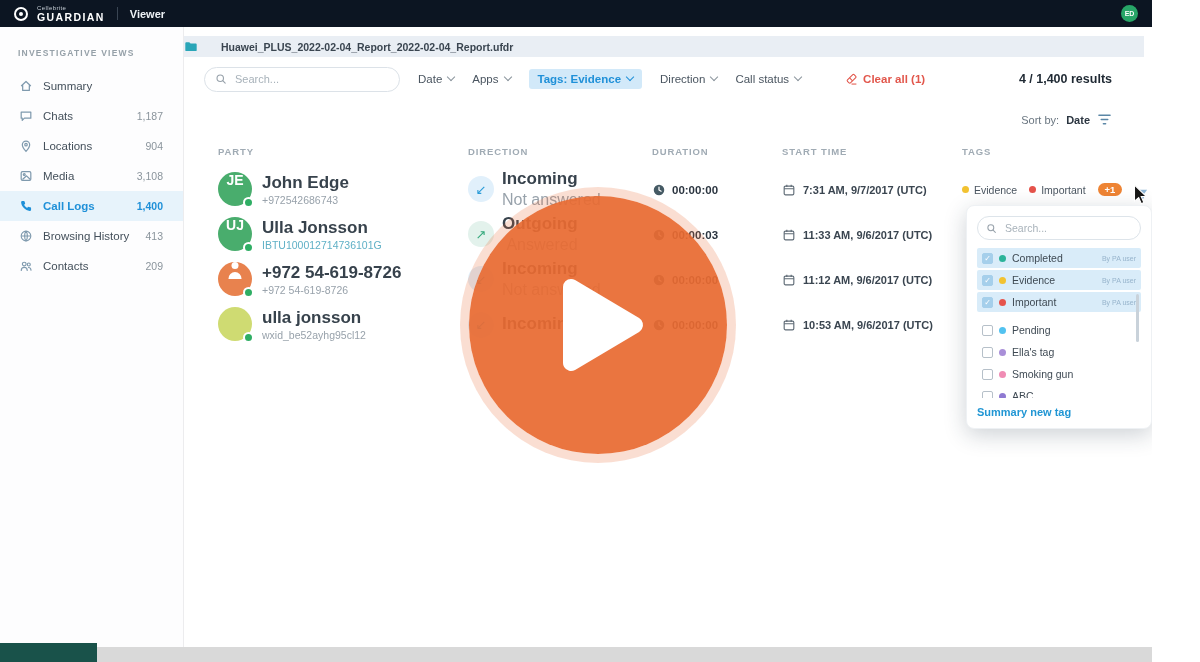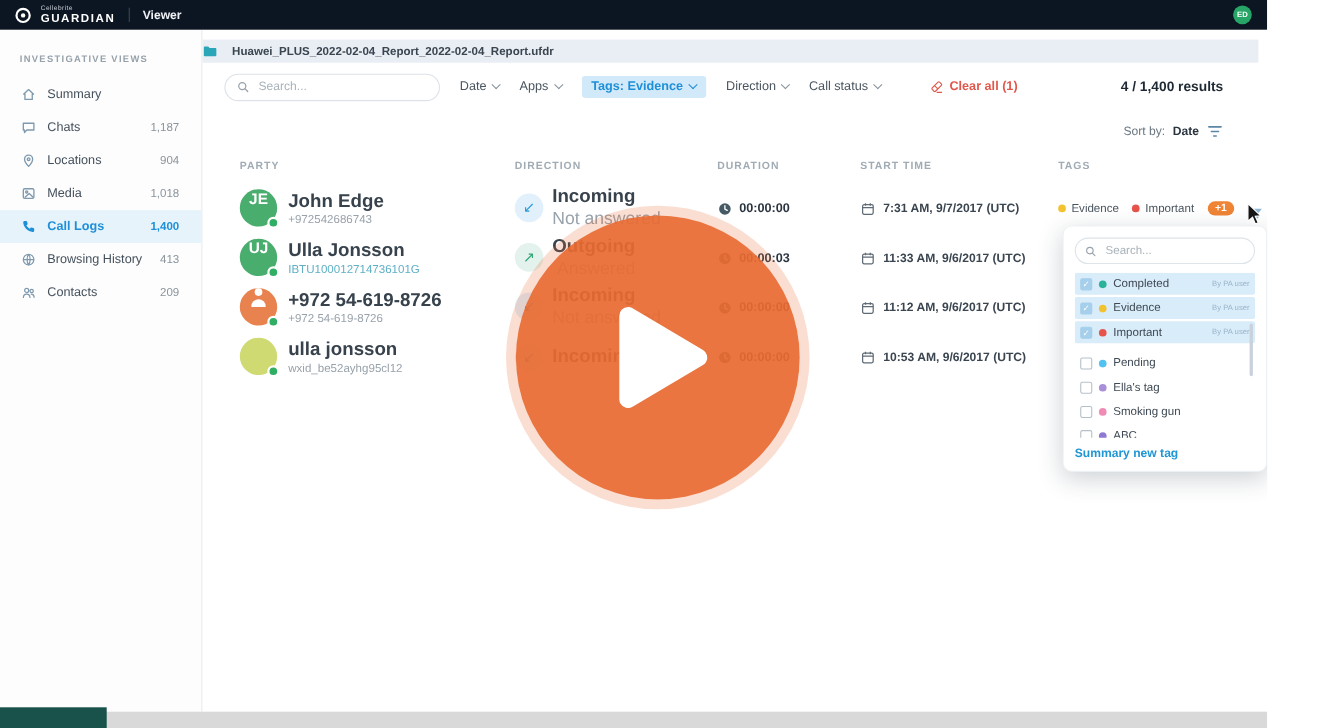--- a/index.html
+++ b/index.html
@@ -43,21 +43,21 @@
   .ghost-btn1::after{content:"";position:absolute;left:50%;top:50%;transform:translate(-50%,-50%);
                      width:96px;height:7px;border-radius:3px;background:rgba(70,150,205,.35);}
   .ghost-btn2{position:absolute;left:19px;top:606px;width:146px;height:18px;border-radius:3px;
               border:1px solid rgba(160,172,180,.45);background:rgba(255,255,255,.6);cursor:pointer;}
   .ghost-btn2::after{content:"";position:absolute;left:50%;top:50%;transform:translate(-50%,-50%);
                      width:84px;height:6px;border-radius:3px;background:rgba(130,142,152,.30);}
 
   
   .main{position:absolute;left:184px;top:27px;right:0;bottom:15px;background:#fff;}
   .crumbbar{position:absolute;top:9px;left:0;right:8px;height:21px;background:#e9eef4;
-            display:flex;align-items:center;gap:13px;}
+            display:flex;align-items:center;gap:23px;}
   .crumb-txt{font-size:10.5px;font-weight:bold;color:#3a4550;}
 
   .filterbar{position:absolute;top:38px;left:20px;right:40px;height:28px;display:flex;align-items:center;gap:18px;}
   .searchbox{width:196px;height:25px;border:1px solid #dce2e8;border-radius:13px;display:flex;
              align-items:center;gap:6px;padding-left:10px;background:#fff;}
   .searchbox input{border:none;outline:none;font-size:11px;width:150px;color:#4a5560;background:transparent;
                    font-family:"Liberation Sans",sans-serif;}
   .searchbox input::placeholder{color:#a8b2ba;}
   .dd{display:flex;align-items:center;gap:6px;font-size:11.5px;color:#4a5560;font-weight:500;cursor:pointer;}
   .chev{width:6px;height:6px;border-right:1.6px solid #8a949c;border-bottom:1.6px solid #8a949c;
@@ -186,21 +186,21 @@
       <span class="lbl">Locations</span>
       <span class="cnt">904</span>
     </div>
     <div class="sb-item">
       <svg class="sb-ic" viewBox="0 0 16 16" fill="none" stroke="currentColor" stroke-width="1.4" stroke-linejoin="round">
           <rect x="2.5" y="3" width="11" height="10" rx="1.5"></rect>
           <circle cx="6" cy="6.3" r="1.1"></circle>
           <path d="M4 12 L8.6 7.8 L13 12"></path>
         </svg>
       <span class="lbl">Media</span>
-      <span class="cnt">1,018</span>
+      <span class="cnt">3,108</span>
     </div>
     <div class="sb-item active">
       <svg class="sb-ic" viewBox="0 0 16 16">
           <path fill="currentColor" d="M3.8 2.2 C3 2.2 2.3 2.9 2.4 3.8 C2.9 8.9 7.1 13.1 12.2 13.6 C13.1 13.7 13.8 13 13.8 12.2 V10.5 C13.8 10 13.5 9.6 13 9.5 L10.9 9 C10.5 8.9 10.1 9.1 9.9 9.4 L9.3 10.3 C7.7 9.5 6.5 8.3 5.7 6.7 L6.6 6.1 C6.9 5.9 7.1 5.5 7 5.1 L6.5 3 C6.4 2.5 6 2.2 5.5 2.2 Z"></path>
         </svg>
       <span class="lbl">Call Logs</span>
       <span class="cnt">1,400</span>
     </div>
     <div class="sb-item">
       <svg class="sb-ic" viewBox="0 0 16 16" fill="none" stroke="currentColor" stroke-width="1.3">

